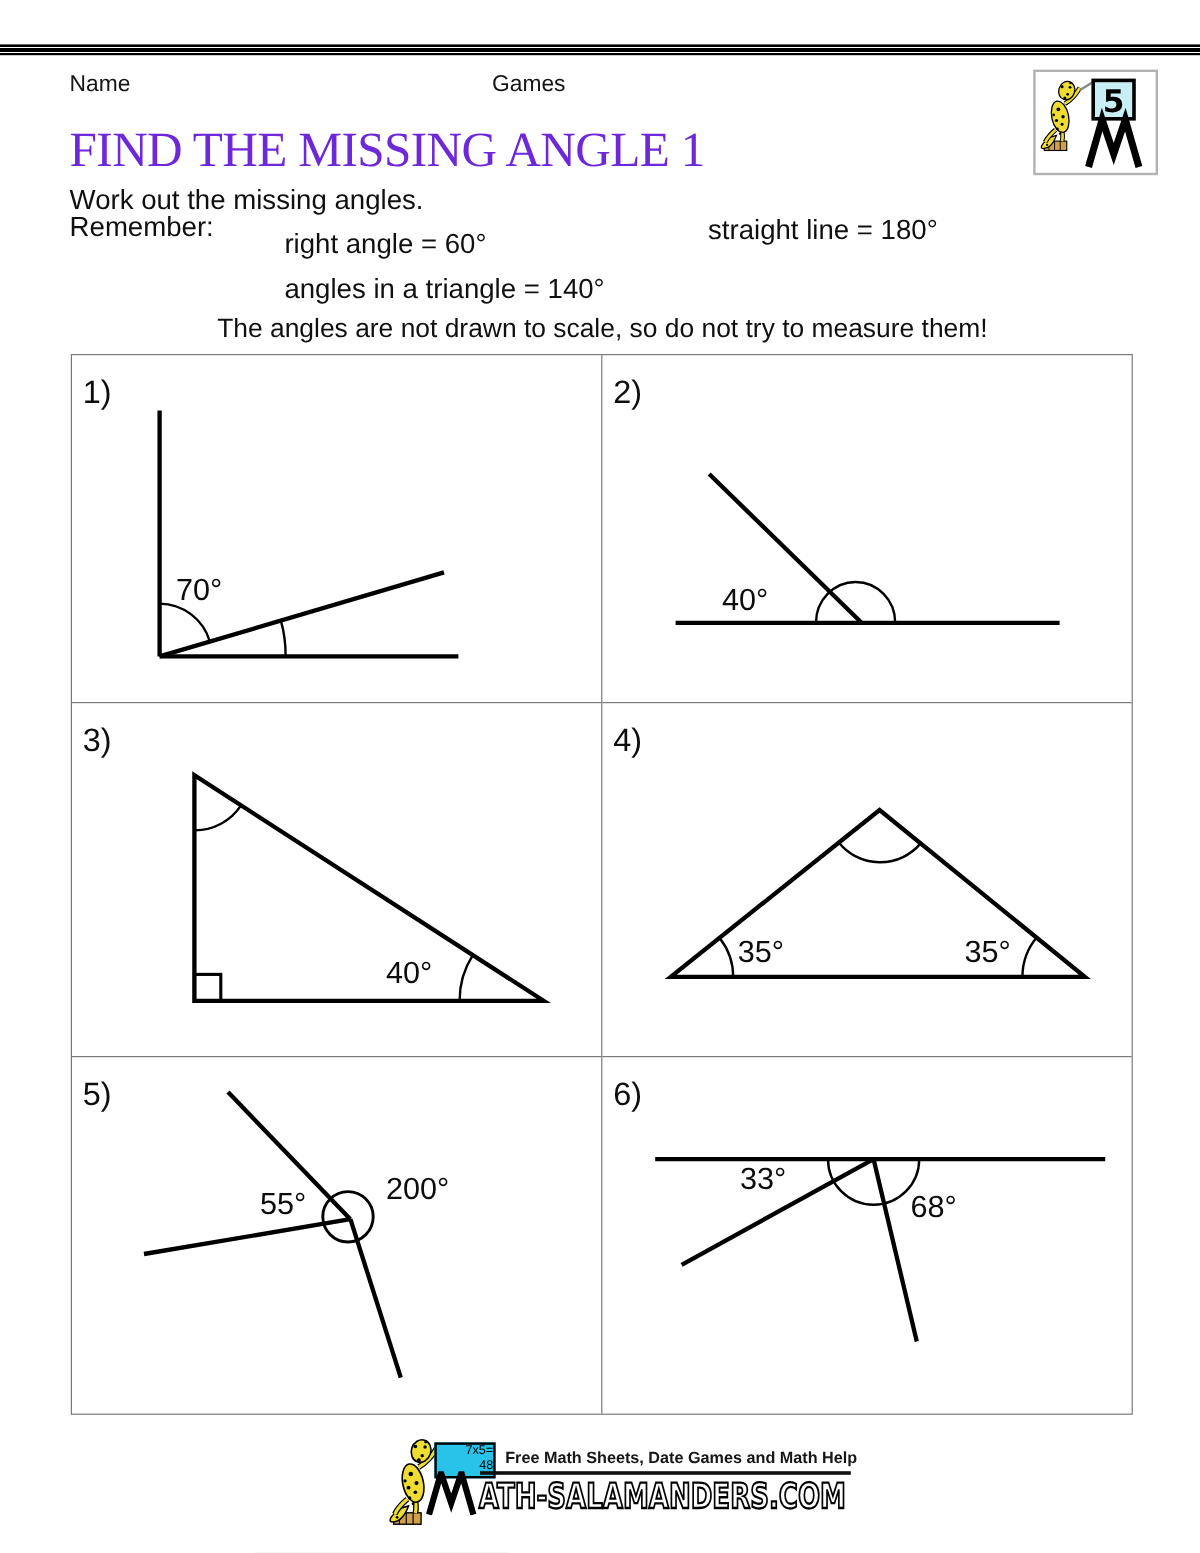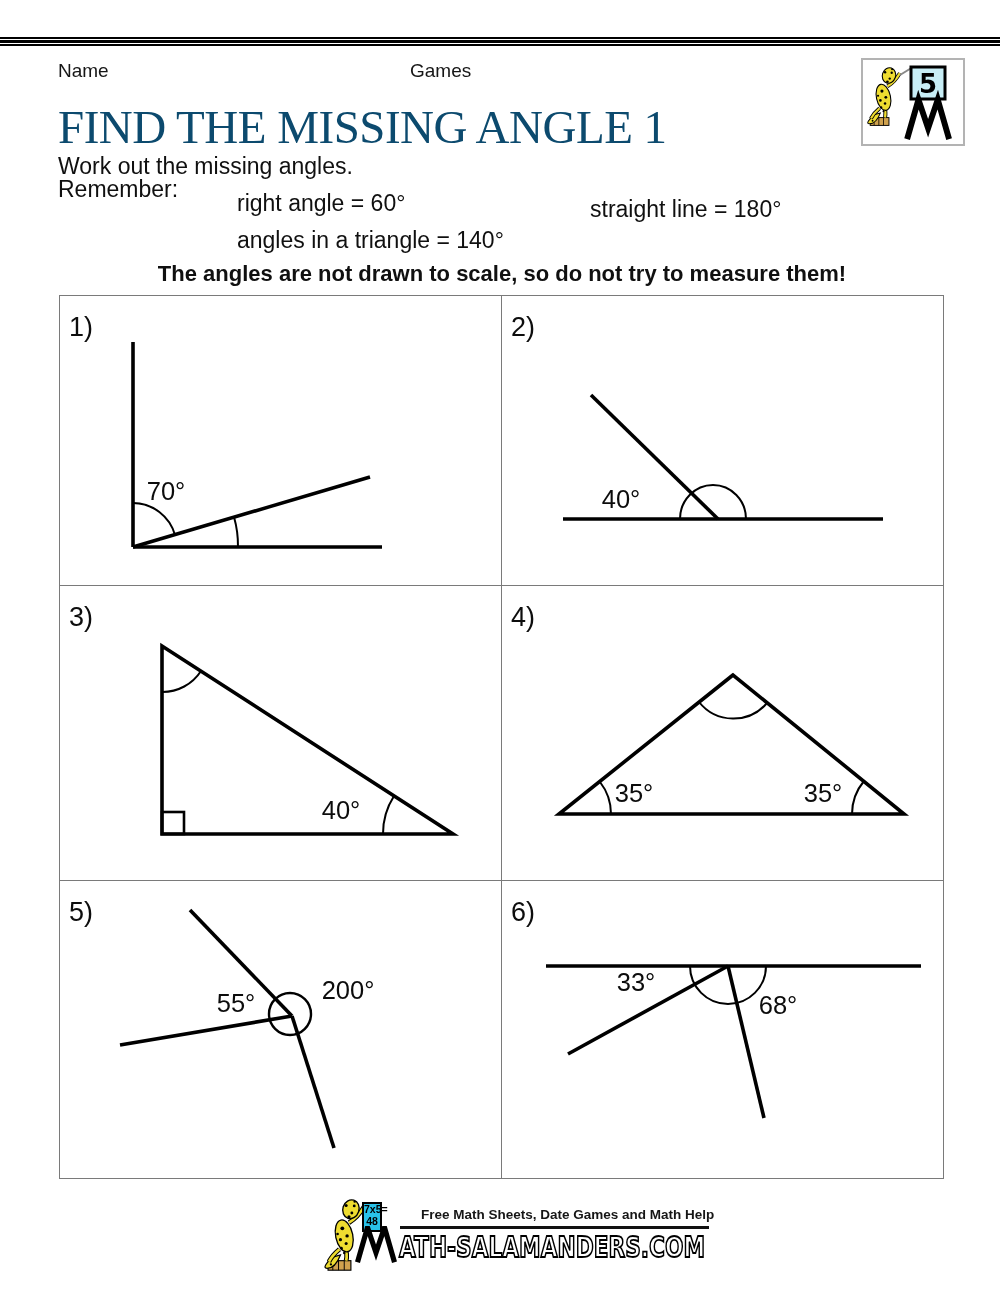--- a/index.html
+++ b/index.html
@@ -3,44 +3,44 @@
 <meta charset="utf-8">
 <style>
   html,body{margin:0;padding:0;background:#e8e8e8;}
   #page{position:relative;width:1000px;height:1294px;background:#fff;margin:0 auto;
         font-family:"Liberation Sans",sans-serif;color:#111;overflow:hidden;}
   .abs{position:absolute;}
   
   #toprule{left:0;top:37px;width:1000px;height:9px;
     background:linear-gradient(to bottom,#000 0 2px,#fff 2px 3px,#000 3px 6.5px,#fff 6.5px 7.5px,#000 7.5px 9px);}
   .fieldlabel{font-size:19px;color:#161616;}
-  #title{left:58px;top:100px;font-family:"Liberation Serif",serif;font-size:47px;
-         color:#0c4a6e;letter-spacing:-0.5px;white-space:nowrap;}
+  #title{left:58px;top:100px;font-family:"Liberation Serif",serif;font-size:41px;
+         color:#6d28d9;letter-spacing:-0.5px;white-space:nowrap;}
   .body-text{font-size:23px;color:#101010;white-space:nowrap;}
-  #note{left:60px;top:261px;width:884px;text-align:center;font-size:22px;color:#101010;font-weight:bold;}
+  #note{left:60px;top:261px;width:884px;text-align:center;font-size:22px;color:#101010;}
   
   #logobox{left:861px;top:58px;width:104px;height:88px;border:2px solid #b3b3b3;
            background:#fff;box-sizing:border-box;}
   
   #grid{left:59px;top:295px;width:885px;height:884px;border:1.5px solid #7a7a7a;
         box-sizing:border-box;display:grid;grid-template-columns:442px 1fr;
         grid-template-rows:290px 295px 1fr;}
   .cell{position:relative;overflow:hidden;}
   .cell.bR{border-right:1.5px solid #7a7a7a;}
   .cell.bB{border-bottom:1.5px solid #7a7a7a;}
   .pnum{position:absolute;left:9px;top:16px;font-size:27px;color:#0d0d0d;}
   .diagram{position:absolute;left:0;top:0;}
   .diagram line,.diagram path,.diagram circle,.diagram rect{stroke:#000;fill:none;}
   .mainline{stroke-width:3.6;}
   .arcline{stroke-width:2;}
   .alabel{font-family:"Liberation Sans",sans-serif;font-size:25.5px;fill:#0c0c0c;text-anchor:middle;}
   
-  #f-board{left:362px;top:1202px;width:20px;height:30px;background:#29c2e9;
-           border:2.5px solid #000;box-sizing:border-box;text-align:center;
-           font-size:10.5px;font-weight:700;line-height:1.1;color:#000;}
+  #f-board{left:362px;top:1202px;width:51px;height:30px;background:#29c2e9;
+           border:2.5px solid #000;box-sizing:border-box;text-align:right;
+           font-size:10.5px;font-weight:400;line-height:1.1;color:#000;}
   #f-tagline{left:421px;top:1207px;font-size:13.5px;font-weight:700;color:#161616;white-space:nowrap;}
   #f-rule{left:400px;top:1226px;width:309px;height:3px;background:#111;}
 </style>
 </head>
 <body>
 
 <svg width="0" height="0" style="position:absolute">
   <defs>
     <g id="sala">
       <rect x="8" y="70" width="24" height="10" fill="#cfa14e" stroke="#000" stroke-width="1.2"></rect>
@@ -91,21 +91,21 @@
       <text x="65" y="33" text-anchor="middle" font-family="DejaVu Sans, sans-serif" font-size="26" font-weight="bold" fill="#000">5</text>
       <use href="#bigM" transform="translate(42,38) scale(0.42)"></use>
     </svg>
   </div>
 
   <h1 id="title" class="abs" style="margin:0;font-weight:normal">FIND THE MISSING ANGLE 1</h1>
 
   <span class="abs body-text" style="left:58px;top:153px">Work out the missing angles.</span>
   <span class="abs body-text" style="left:58px;top:176px">Remember:</span>
   <span class="abs body-text" style="left:237px;top:190px">right angle = 60°</span>
-  <span class="abs body-text" style="left:590px;top:196px">straight line = 180°</span>
+  <span class="abs body-text" style="left:590px;top:178px">straight line = 180°</span>
   <span class="abs body-text" style="left:237px;top:227px">angles in a triangle = 140°</span>
   <div id="note" class="abs">The angles are not drawn to scale, so do not try to measure them!</div>
 
   <div id="grid" class="abs">
 
     <div class="cell bR bB">
       <span class="pnum">1)</span>
       <svg class="diagram" width="440" height="288" viewBox="0 0 440 288">
         <line class="mainline" x1="73" y1="46" x2="73" y2="251"></line>
         <line class="mainline" x1="73" y1="251" x2="322" y2="251"></line>

